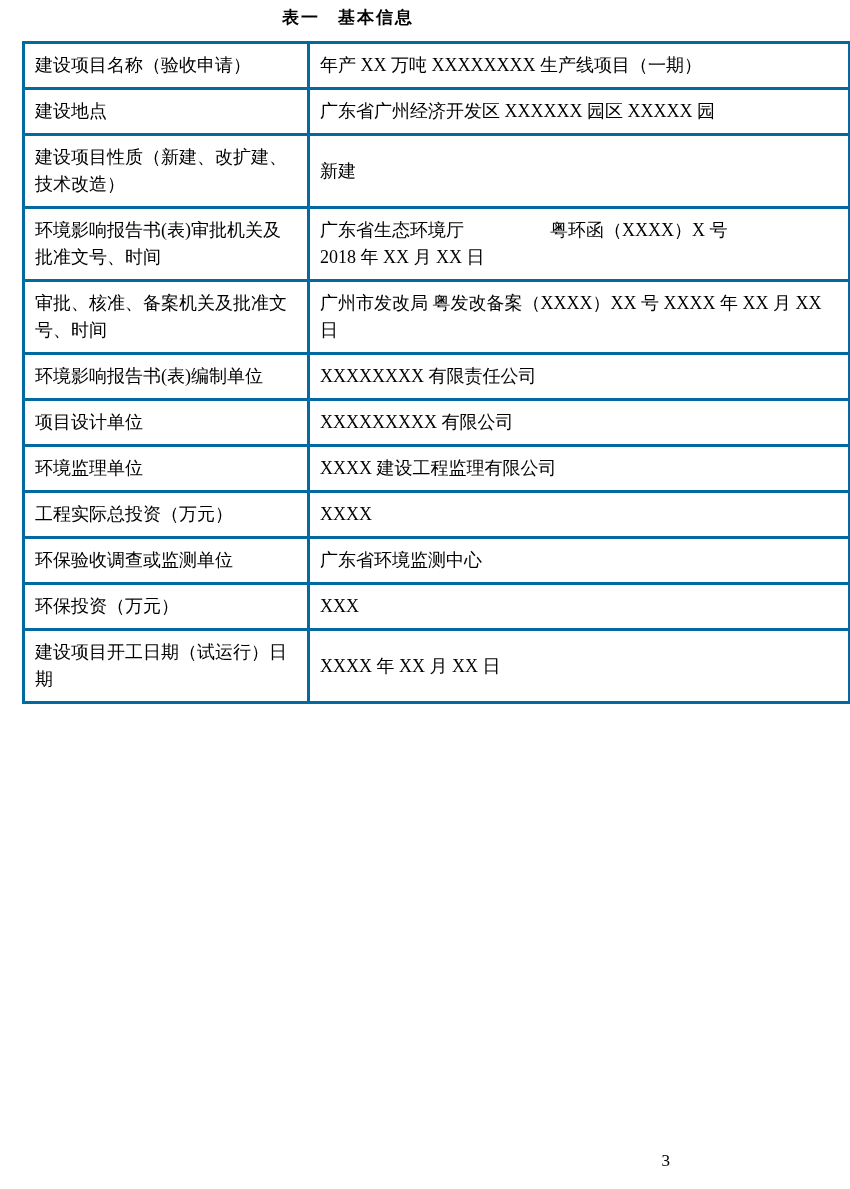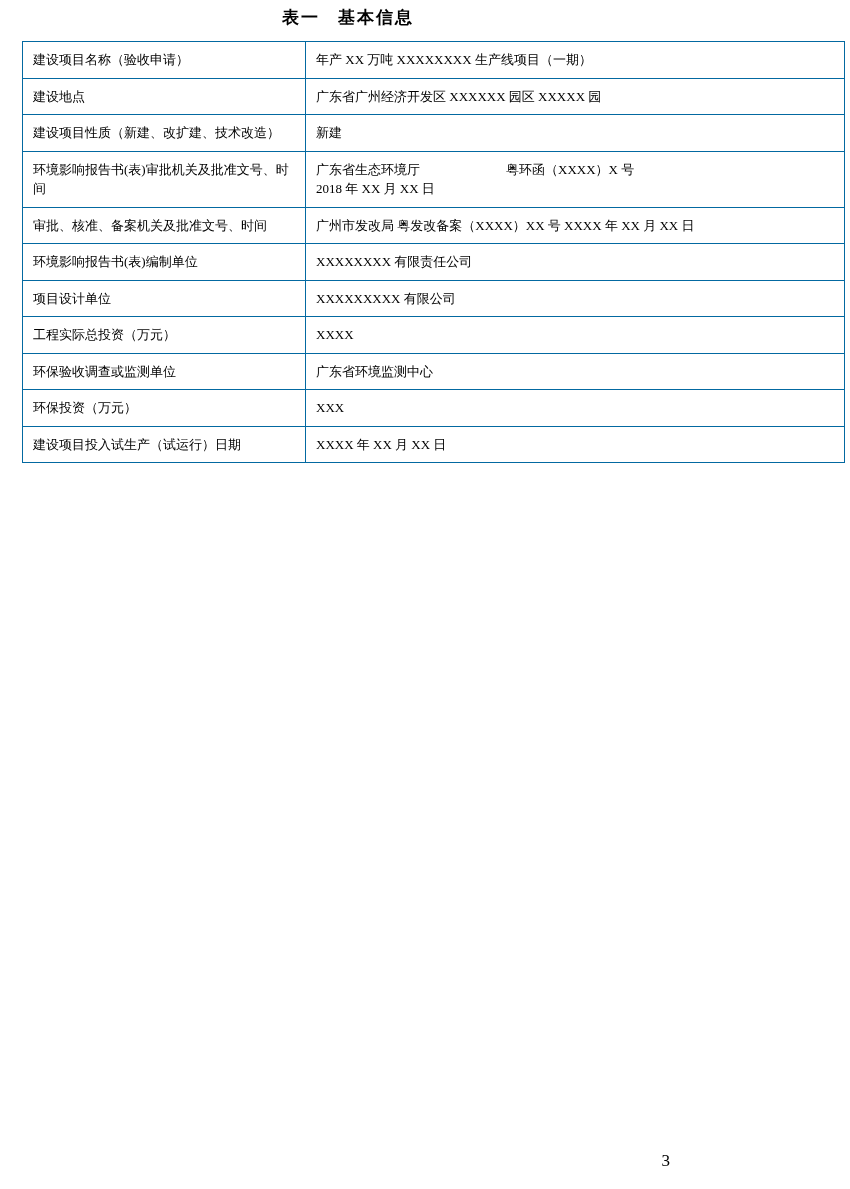--- a/index.html
+++ b/index.html
@@ -33,23 +33,23 @@
     display: inline-block;
     width: 18px;
   }
   table.info-table {
     border-collapse: collapse;
     width: 780px;
     margin: 0 auto;
     table-layout: fixed;
   }
   table.info-table td {
-    border: 1px solid #0369a1;
+    border: 3px solid #0369a1;
     vertical-align: middle;
-    font-size: 13px;
+    font-size: 18px;
     line-height: 1.5;
     padding: 8px 10px;
   }
   td.label-cell {
     width: 262px;
   }
   td.value-cell {
     width: 518px;
   }
   .val-line {
@@ -105,33 +105,37 @@
       </tr>
       <tr>
         <td class="label-cell">环境影响报告书(表)编制单位</td>
         <td class="value-cell">XXXXXXXX 有限责任公司</td>
       </tr>
       <tr>
         <td class="label-cell">项目设计单位</td>
         <td class="value-cell">XXXXXXXXX 有限公司</td>
       </tr>
       <tr>
+        <td class="label-cell">环境监理单位</td>
+        <td class="value-cell">XXXX 建设工程监理有限公司</td>
+      </tr>
+      <tr>
         <td class="label-cell">工程实际总投资（万元）</td>
         <td class="value-cell">XXXX</td>
       </tr>
       <tr>
         <td class="label-cell">环保验收调查或监测单位</td>
         <td class="value-cell">广东省环境监测中心</td>
       </tr>
       <tr>
         <td class="label-cell">环保投资（万元）</td>
         <td class="value-cell">XXX</td>
       </tr>
       <tr>
-        <td class="label-cell">建设项目投入试生产（试运行）日期</td>
+        <td class="label-cell">建设项目开工日期（试运行）日期</td>
         <td class="value-cell">XXXX 年 XX 月 XX 日</td>
       </tr>
     </tbody>
   </table>
 
   <div class="page-number">3</div>
 
 </div>
 
 </body></html>

